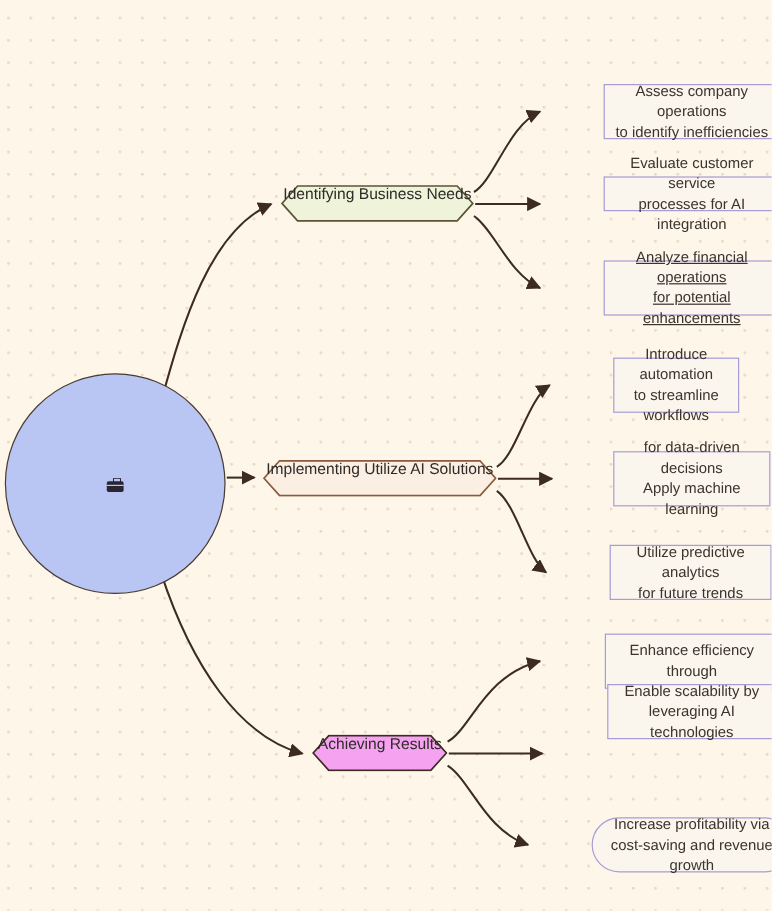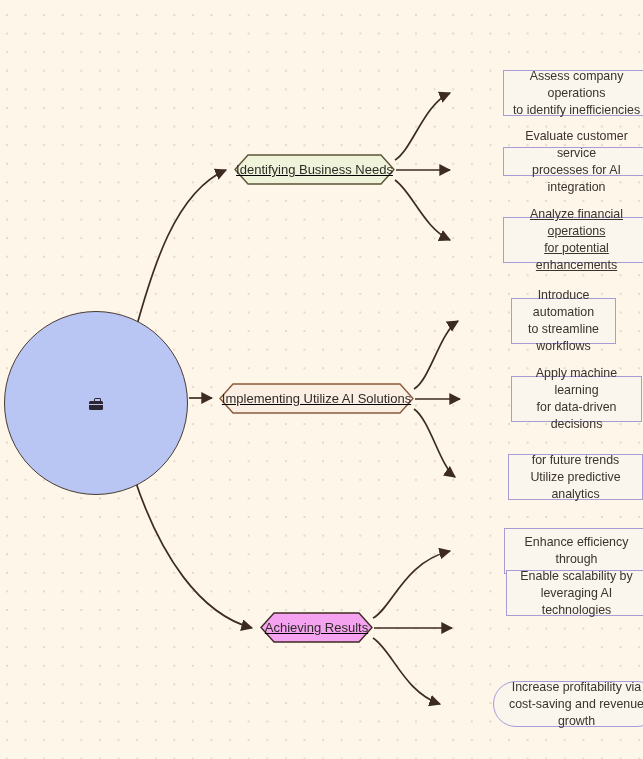--- a/index.html
+++ b/index.html
@@ -77,23 +77,22 @@
   }
   #root-node .briefcase .clasp {
     position: absolute;
     left: 0; top: 6.4px;
     width: 14px; height: 1.6px;
     background: #b9c5f3;
   }
   .hex-outer {
     position: absolute;
     display: flex;
-    align-items: center;
+    align-items: flex-start;
     justify-content: center;
-    text-decoration: underline;
   }
   .hex-border {
     position: absolute;
     left: 0; top: 0;
     width: 100%; height: 100%;
   }
   .hex-label {
     position: relative;
     z-index: 2;
     white-space: nowrap;
@@ -194,28 +193,28 @@
   </div>
 
   <div class="node leaf" style="left:463px; top:298px; width:105px; height:46px;">
     <div>
       <div>Introduce automation</div>
       <div>to streamline workflows</div>
     </div>
   </div>
   <div class="node leaf" style="left:463px; top:376px; width:131px; height:46px;">
     <div>
+      <div>for data-driven decisions</div>
       <div>Apply machine learning</div>
-      <div>for data-driven decisions</div>
     </div>
   </div>
   <div class="node leaf" style="left:460px; top:454px; width:135px; height:46px;">
     <div>
+      <div>Utilize predictive analytics</div>
       <div>for future trends</div>
-      <div>Utilize predictive analytics</div>
     </div>
   </div>
 
   <div class="node leaf" style="left:456px; top:528px; width:145px; height:46px;">
     <div>
       <div>Enhance efficiency through</div>
     </div>
   </div>
   <div class="node leaf" style="left:458px; top:570px; width:141px; height:46px;align-items:center;">
     <div>

